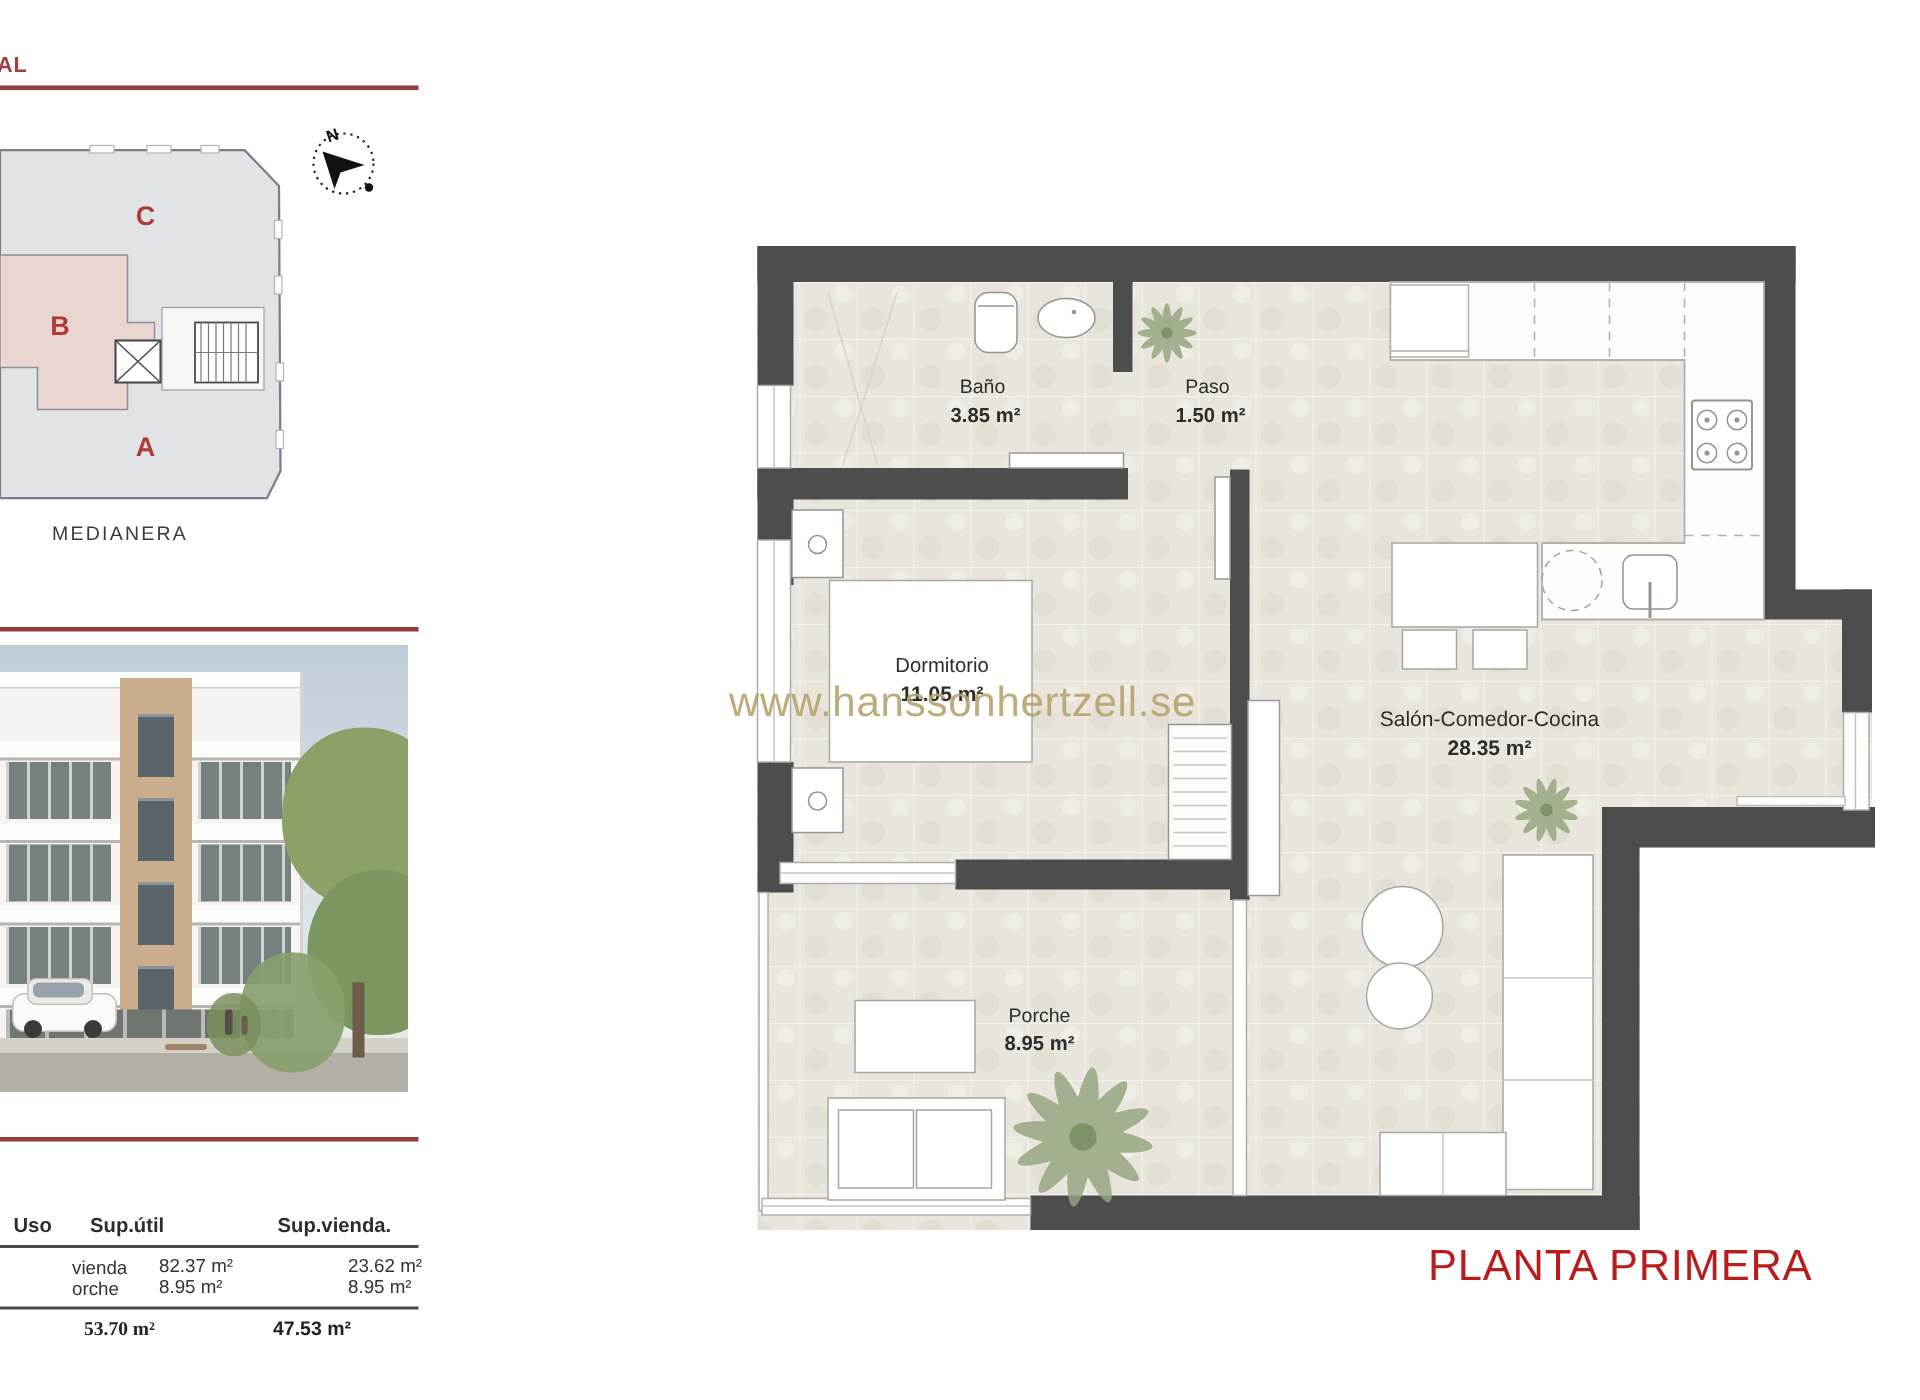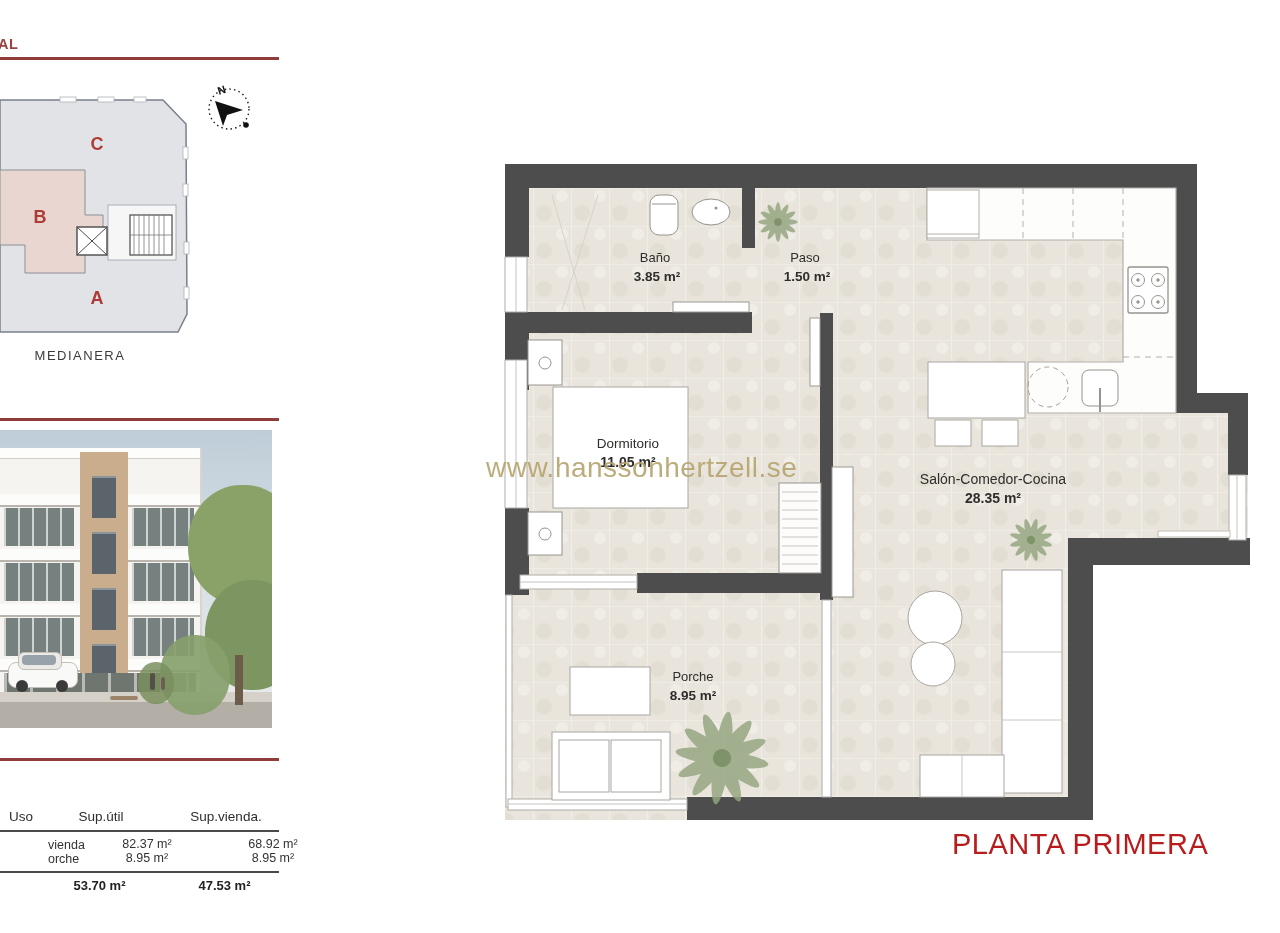--- a/index.html
+++ b/index.html
@@ -5,24 +5,24 @@
   html,body{margin:0;padding:0;}
   body{
     width:1280px;height:933px;position:relative;overflow:hidden;
     background:#ffffff;font-family:"Liberation Sans", sans-serif;
     -webkit-font-smoothing:antialiased;
   }
   .abs{position:absolute;}
   .redline{position:absolute;left:0;width:279px;height:3px;background:#8f3c3a;}
   .clipped-title{position:absolute;left:-13px;top:36px;font-size:14.5px;font-weight:bold;color:#9c4341;letter-spacing:.5px;}
   
-  .tbl-h{position:absolute;font-size:13.5px;font-weight:400;color:#2e2e2e;}
+  .tbl-h{position:absolute;font-size:13.5px;font-weight:700;color:#2e2e2e;}
   .tbl-c{position:absolute;font-size:12.5px;color:#333;padding-left:48px;}
   .tbl-t{position:absolute;font-size:13px;font-weight:bold;color:#222;}
-  .ra{text-align:center;}
+  .ra{text-align:left;}
   .tbl-line{position:absolute;left:0;width:279px;height:2px;background:#4a4a4a;}
   
   .watermark{position:absolute;left:486px;top:452px;font-size:28px;color:#b5a46e;opacity:.9;letter-spacing:.5px;z-index:6;white-space:nowrap;}
   .plan-title{position:absolute;left:952px;top:828px;font-size:29px;color:#b91c1c;letter-spacing:.5px;z-index:6;white-space:nowrap;}
   
   .photo{position:absolute;left:0;top:430px;width:272px;height:298px;overflow:hidden;
     background:linear-gradient(180deg,#bfcdd8 0%,#d7e0e6 45%,#e9ece8 100%);}
   .photo *{position:absolute;}
   .facade{left:0;top:18px;width:200px;height:252px;background:#f5f4f1;border-right:2px solid #d8d5d0;}
   .roofband{left:0;top:18px;width:200px;height:10px;background:#fdfdfc;border-bottom:1px solid #cfccc6;}
@@ -132,28 +132,28 @@
 </div>
 
 <div>
   <span class="tbl-h" style="left:9px;top:809px;">Uso</span>
   <span class="tbl-h ra" style="left:60px;top:809px;width:82px;">Sup.útil</span>
   <span class="tbl-h ra" style="left:185px;top:809px;width:82px;">Sup.vienda.</span>
   <div class="tbl-line" style="top:830px;"></div>
 
   <span class="tbl-c" style="left:0;top:838px;">vienda</span>
   <span class="tbl-c ra" style="left:58px;top:837px;width:82px;">82.37 m²</span>
-  <span class="tbl-c ra" style="left:184px;top:837px;width:82px;">68.92 m²</span>
+  <span class="tbl-c ra" style="left:184px;top:837px;width:82px;">23.62 m²</span>
 
   <span class="tbl-c" style="left:0;top:852px;">orche</span>
   <span class="tbl-c ra" style="left:58px;top:851px;width:82px;">8.95 m²</span>
   <span class="tbl-c ra" style="left:184px;top:851px;width:82px;">8.95 m²</span>
 
   <div class="tbl-line" style="top:871px;"></div>
-  <span class="tbl-t ra" style="left:56px;top:878px;width:87px;">53.70 m²</span>
+  <span class="tbl-t ra" style="left:56px;top:878px;width:87px;font-family:Liberation Serif, serif;">53.70 m²</span>
   <span class="tbl-t ra" style="left:182px;top:878px;width:85px;">47.53 m²</span>
 </div>
 
 <svg class="abs" style="left:495px;top:150px;" width="760" height="685" viewBox="0 0 760 685">
   <defs>
     <pattern id="tiles" width="38" height="38" patternUnits="userSpaceOnUse">
       <rect width="38" height="38" fill="#e9e5dc"></rect>
       <circle cx="11" cy="25" r="8" fill="rgba(213,203,188,0.28)"></circle>
       <circle cx="29" cy="8" r="6" fill="rgba(255,255,255,0.3)"></circle>
       <path d="M38,0 H0 V38" fill="none" stroke="rgba(255,255,255,0.55)" stroke-width="1.2"></path>

